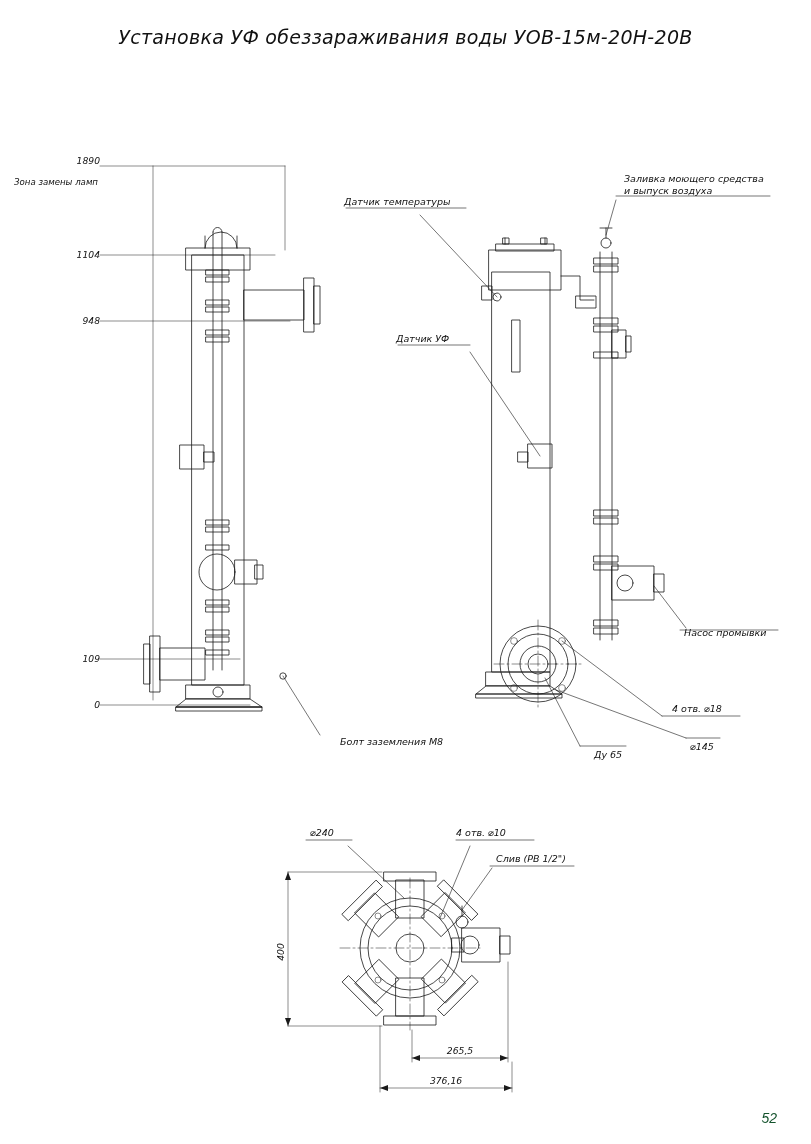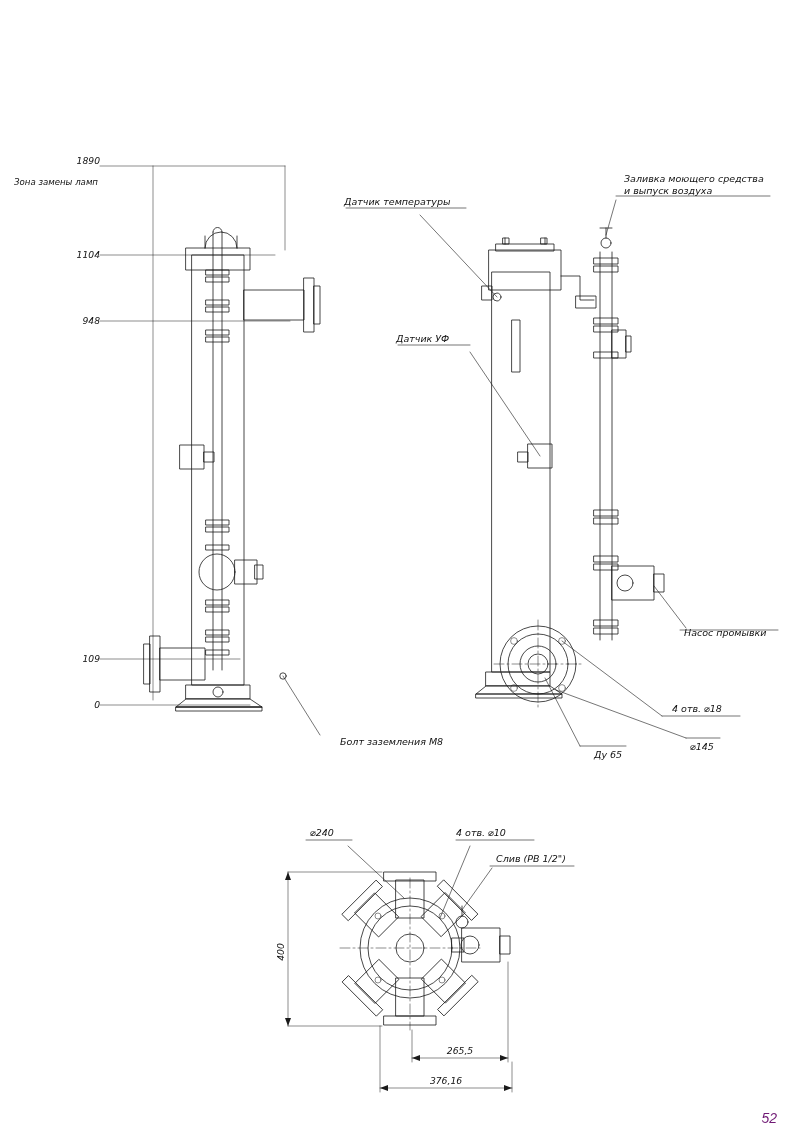--- a/index.html
+++ b/index.html
@@ -31,21 +31,21 @@
     letter-spacing: 0.3px;
     color: #111;
     white-space: nowrap;
   }
   .page-number {
     position: absolute;
     right: 34px;
     bottom: 18px;
     font-size: 14px;
     font-style: italic;
-    color: #701a75;
+    color: #14532d;
   }
   svg.drawing {
     position: absolute;
     top: 0;
     left: 0;
     width: 811px;
     height: 1144px;
   }
   .lbl {
     font-family: "DejaVu Sans", sans-serif;
@@ -64,20 +64,21 @@
     font-style: italic;
     font-size: 9.2px;
     fill: #111;
   }
 </style>
 </head>
 <body>
 
 <div class="page">
 
+  <div class="title">Установка УФ обеззараживания воды УОВ-15м-20Н-20В</div>
 
   <svg class="drawing" viewBox="0 0 811 1144">
     <g stroke="#1a1a1a" fill="none" stroke-width="0.8" stroke-linecap="round" stroke-linejoin="round">
 
       <g>
 
         <g stroke-width="0.5">
           <line x1="100" y1="166" x2="285" y2="166"></line>
           <line x1="100" y1="255" x2="275" y2="255"></line>
           <line x1="100" y1="321" x2="290" y2="321"></line>

